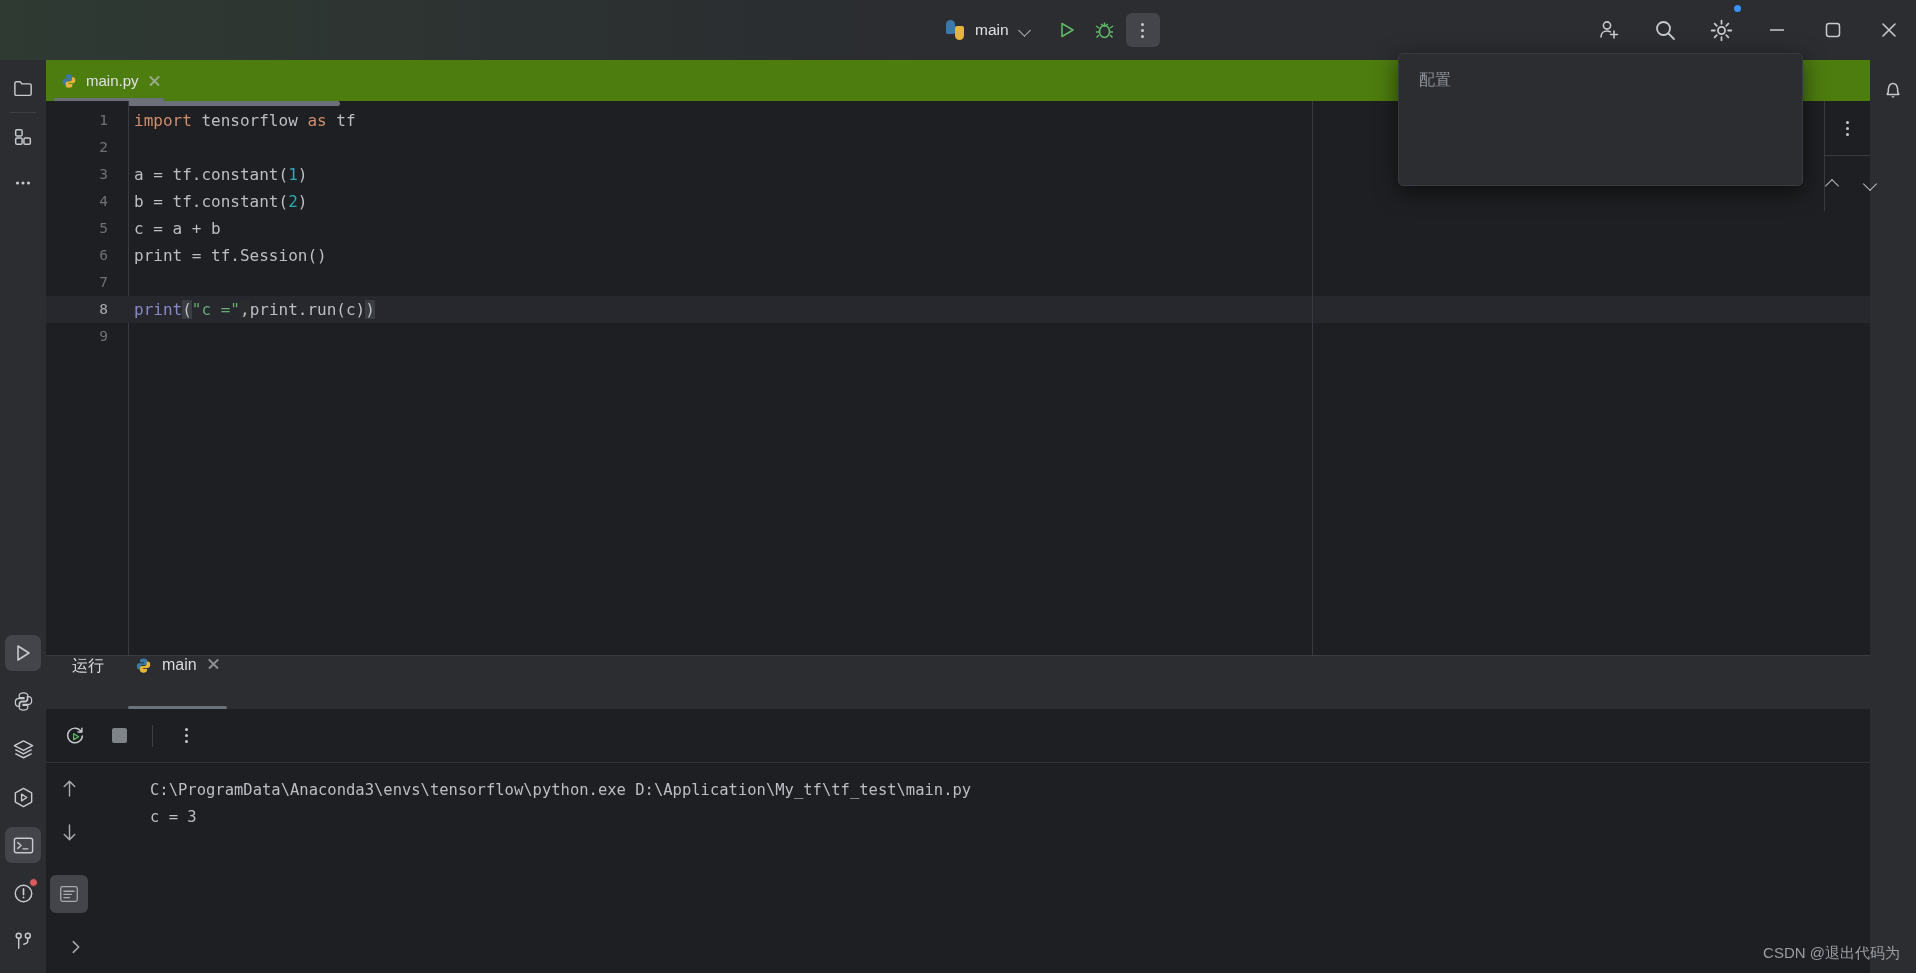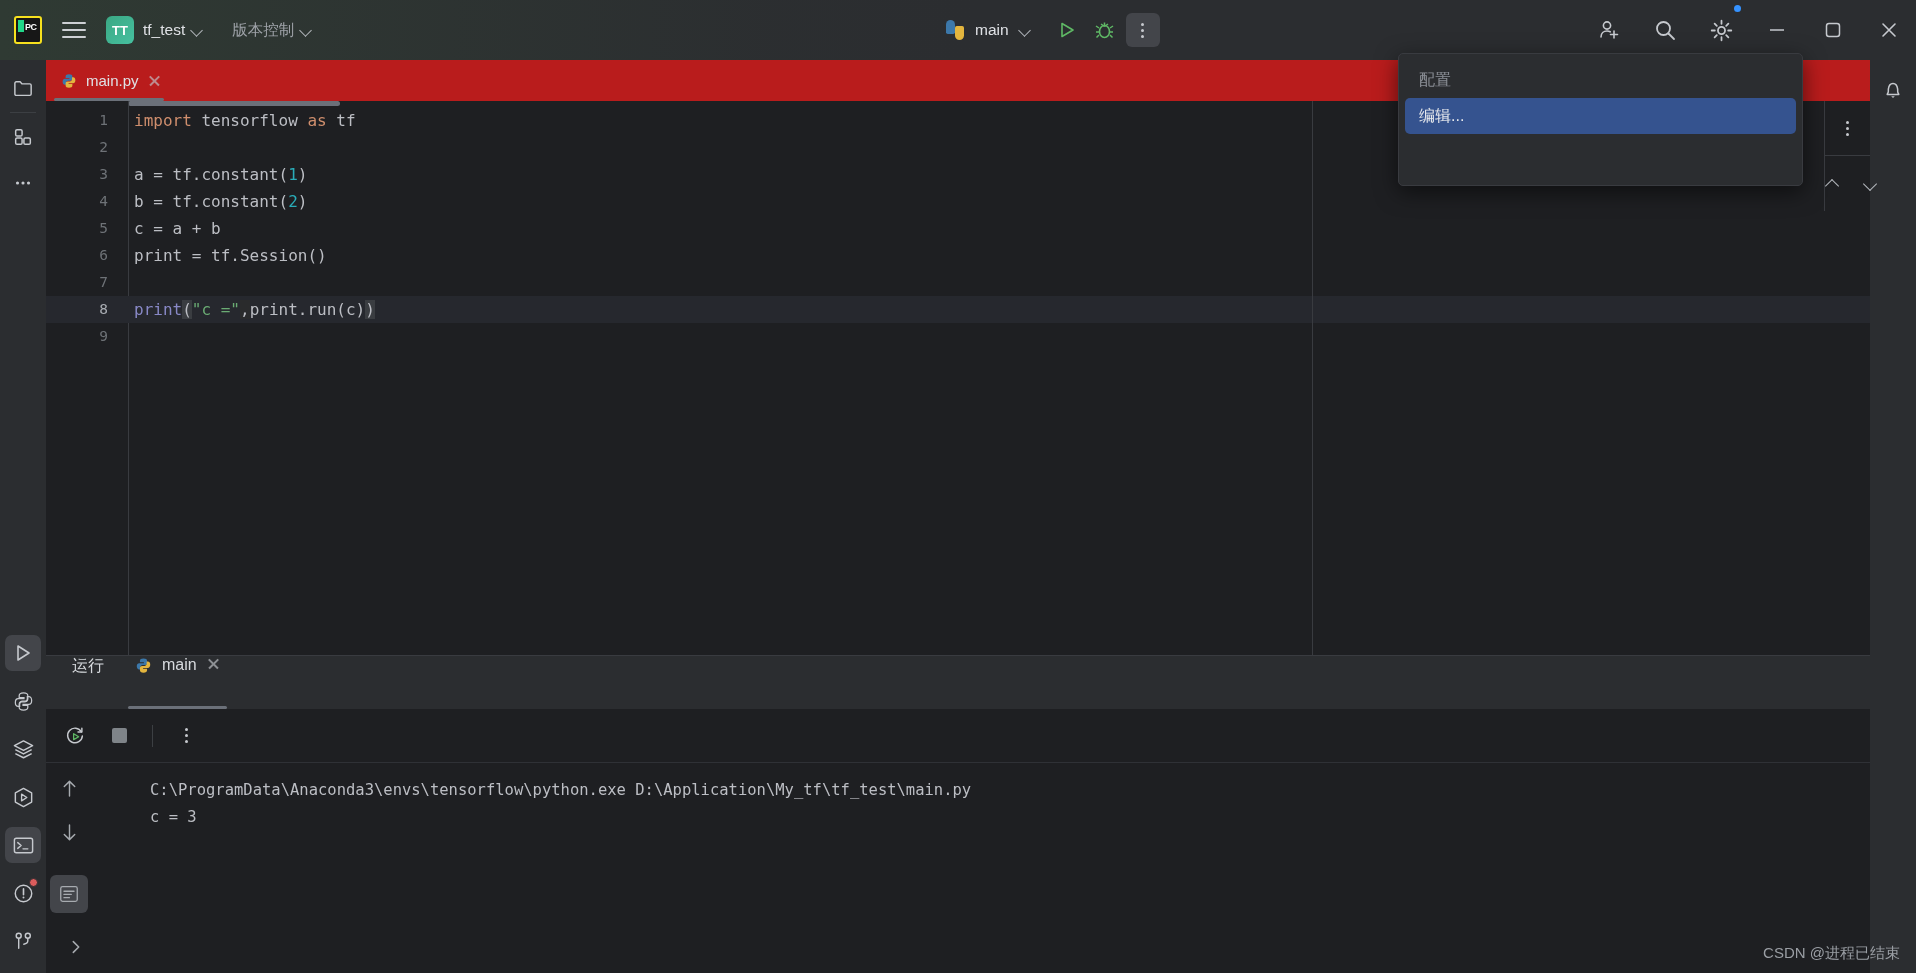--- a/index.html
+++ b/index.html
@@ -76,21 +76,21 @@
   }
   .rail-btn { width: 36px; height: 36px; border-radius: 7px; display: flex;
     align-items: center; justify-content: center; cursor: pointer; position: relative; }
   .rail-btn.sel { background: #43454a; }
   .rail-sep { width: 26px; height: 1px; background: #3c3f43; margin: 6px 0; }
   .badge-dot { position: absolute; right: 3px; top: 3px; width: 9px; height: 9px;
     border-radius: 50%; background: #db5c5c; border: 1.5px solid #2b2d30; }
 
   
   .editor-wrap { position: absolute; left: 46px; top: 60px; width: 1824px; height: 595px; background: #1e1f22; }
-  .tabbar { position: absolute; left: 0; top: 0; width: 100%; height: 41px; background: #b91c1c; display: flex; align-items: flex-end; }
+  .tabbar { position: absolute; left: 0; top: 0; width: 100%; height: 41px; background: #4d7c0f; display: flex; align-items: flex-end; }
   .ftab { display: flex; align-items: center; height: 41px; padding: 0 10px 0 14px; gap: 8px; position: relative; cursor: pointer; }
   .ftab.active::after { content: ""; position: absolute; left: 8px; right: 8px; bottom: 0; height: 3px; background: #6b7079; border-radius: 2px; }
   .ftab-label { font-size: 15px; color: #dfe1e5; }
   .xmark { width: 15px; height: 15px; position: relative; opacity: .65; cursor: pointer; }
   .xmark::before, .xmark::after { content: ""; position: absolute; left: 1px; top: 7px; width: 13px; height: 1.6px; background: #c2c5ca; }
   .xmark::before { transform: rotate(45deg); } .xmark::after { transform: rotate(-45deg); }
 
   .code-area { position: absolute; left: 0; top: 41px; width: 100%; height: 554px; background: #1e1f22; }
   .gutter { position: absolute; left: 0; top: 0; width: 82px; height: 100%; background: #1e1f22; }
   .codebody { position: absolute; left: 82px; top: 0; right: 0; height: 100%; border-left: 1px solid #393b40; }
@@ -160,35 +160,20 @@
   .expand-chevron { position: absolute; left: 12px; bottom: 8px; width: 36px; height: 36px;
     display: flex; align-items: center; justify-content: center; }
   svg { display: block; }
 </style>
 </head>
 <body>
 
 <div class="app">
 
   <div class="titlebar">
-    <div class="tb-left">
-      <div class="pc-logo">
-        <span>PC</span>
-      </div>
-      <div class="hamburger">
-          <i></i>
-          <i></i>
-          <i></i>
-        </div>
-      <div class="proj-badge">TT</div>
-      <span class="proj-name">tf_test</span>
-      <span class="chev"></span>
-      <span class="vcs-label">版本控制</span>
-      <span class="chev"></span>
-    </div>
 
     <div class="tb-center">
       <div class="py-ico">
           <span class="a"></span>
           <span class="b"></span>
         </div>
       <span class="run-cfg-name">main</span>
       <span class="chev"></span>
 
       <div class="tbtn" style="margin-left:8px;">
@@ -398,21 +383,20 @@
       <div class="row sep">
         <span class="chev-sm up"></span>
         <span class="chev-sm"></span>
       </div>
     </div>
   </div>
 
   <div class="ctxmenu">
     <div id="ctx-items">
         <div class="ctxitem muted">配置</div>
-        <div class="ctxitem hl">编辑...</div>
       </div>
   </div>
 
   <div class="runwin">
     <div class="run-tabs">
       <div class="rtab">
         <span class="rtab-title">运行</span>
       </div>
       <div class="rtab active">
         <svg width="19" height="19" viewBox="0 0 24 24">
@@ -472,14 +456,14 @@
         </div>
     </div>
 
     <div class="expand-chevron">
       <svg width="18" height="18" viewBox="0 0 20 20">
         <path d="M7 4 L13 10 L7 16" fill="none" stroke="#a7abb0" stroke-width="1.7" stroke-linecap="round" stroke-linejoin="round"></path>
       </svg>
     </div>
   </div>
 
-  <div class="watermark">CSDN @进程已结束</div>
+  <div class="watermark">CSDN @退出代码为</div>
 </div>
 
 </body></html>

